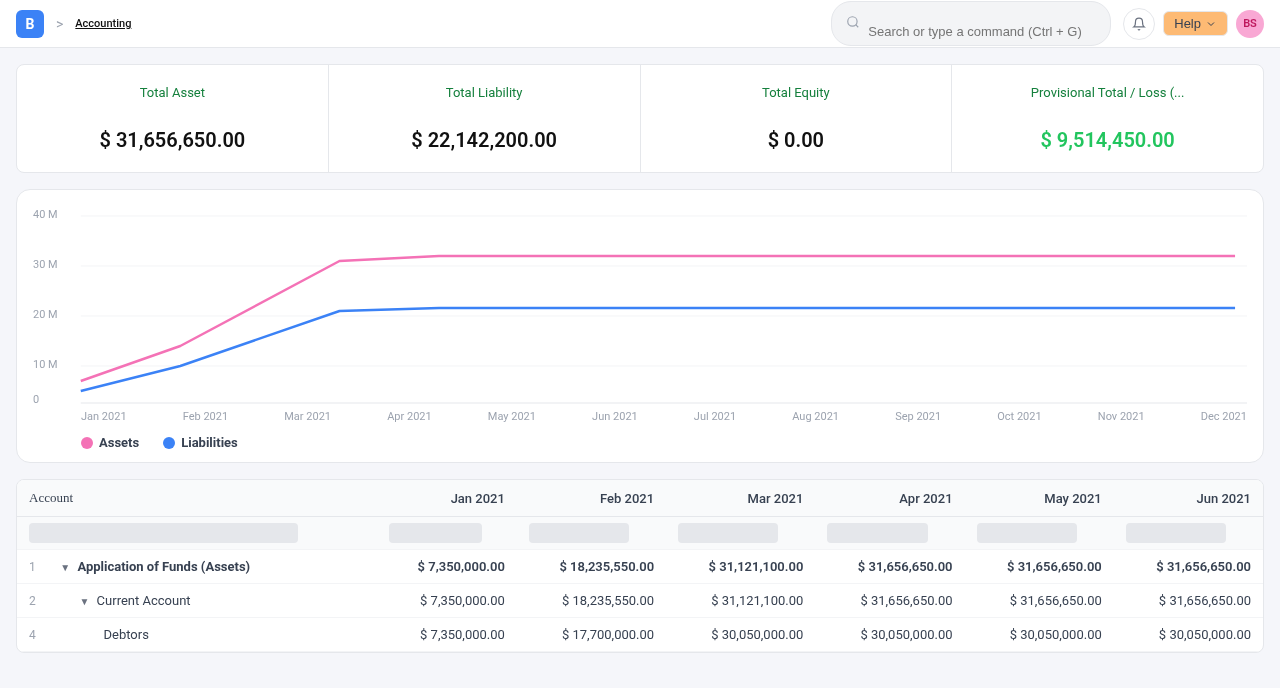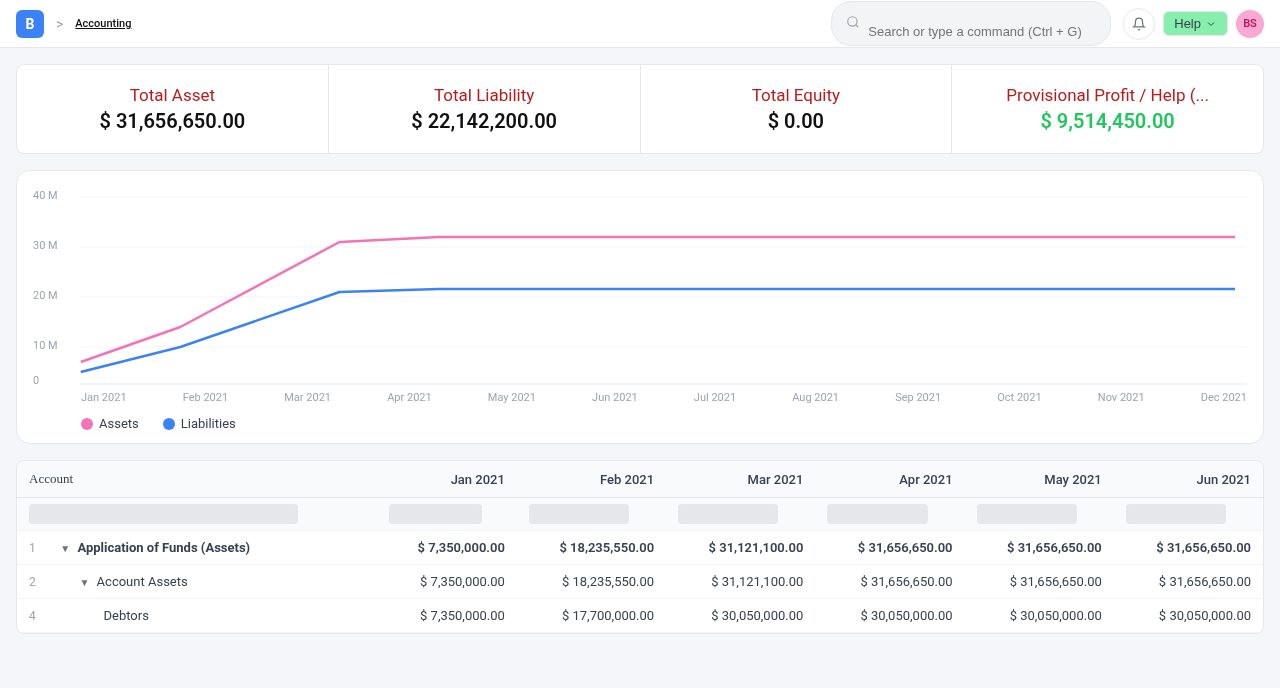--- a/index.html
+++ b/index.html
@@ -9,40 +9,40 @@
     .header { display: flex; align-items: center; background: #fff; border-bottom: 1px solid #e5e7eb; height: 48px; padding: 0 16px; gap: 12px; }
     .app-icon { width: 28px; height: 28px; background: #3b82f6; border-radius: 6px; display: flex; align-items: center; justify-content: center; color: white; font-size: 14px; font-weight: bold; flex-shrink: 0; }
     .breadcrumb-separator { color: #9ca3af; font-size: 14px; }
     .breadcrumb-text { font-size: 11px; color: #111; font-weight: 500; text-decoration: underline; }
     .header-spacer { flex: 1; }
     .search-bar { display: flex; align-items: center; background: #f3f4f6; border: 1px solid #e5e7eb; border-radius: 20px; padding: 6px 14px; gap: 8px; width: 280px; cursor: text; }
     .search-bar input { border: none; background: transparent; outline: none; font-size: 13px; color: #4c1d95; width: 100%; margin-top: 16px; }
     .search-icon-svg { color: #9ca3af; font-size: 14px; }
     .header-actions { display: flex; align-items: center; gap: 8px; }
     .bell-btn { width: 32px; height: 32px; border: 1px solid #e5e7eb; border-radius: 50%; display: flex; align-items: center; justify-content: center; background: white; cursor: pointer; color: #6b7280; font-size: 14px; }
-    .help-btn { display: flex; align-items: center; gap: 4px; border: 1px solid #e5e7eb; border-radius: 6px; padding: 4px 10px; background: #86efac; cursor: pointer; font-size: 13px; color: #374151; }
+    .help-btn { display: flex; align-items: center; gap: 4px; border: 1px solid #e5e7eb; border-radius: 6px; padding: 4px 10px; background: #fdba74; cursor: pointer; font-size: 13px; color: #374151; }
     .avatar { width: 28px; height: 28px; background: #f9a8d4; border-radius: 50%; display: flex; align-items: center; justify-content: center; font-size: 11px; font-weight: 600; color: #be185d; }
 
     
     .main { padding: 16px; }
     
     
     .summary-cards { background: white; border: 1px solid #e5e7eb; border-radius: 8px; display: flex; margin-bottom: 16px; }
     .summary-card { flex: 1; padding: 20px 24px; border-right: 1px solid #e5e7eb; }
     .summary-card:last-child { border-right: none; }
-    .card-label { font-size: 17px; color: #b91c1c; margin-bottom: 4px; text-align: center; }
+    .card-label { font-size: 13px; color: #15803d; margin-bottom: 28px; text-align: center; }
     .card-value { font-size: 20px; font-weight: 600; color: #111; text-align: center; }
     .card-value.green { color: #22c55e; }
 
     
     .chart-area { background: white; border: 1px solid #e5e7eb; border-radius: 14px; padding: 16px 16px 12px; margin-bottom: 16px; }
     .chart-container { position: relative; width: 100%; height: 200px; }
     .chart-svg { width: 100%; height: 100%; }
     .chart-labels-x { display: flex; justify-content: space-between; padding: 4px 0 4px 48px; font-size: 11px; color: #9ca3af; }
-    .chart-legend { display: flex; gap: 24px; padding-top: 8px; padding-left: 48px; }
+    .chart-legend { display: flex; gap: 24px; padding-top: 8px; padding-left: 48px; font-weight: bold; }
     .legend-item { display: flex; align-items: center; gap: 6px; font-size: 13px; color: #374151; }
     .legend-dot { width: 12px; height: 12px; border-radius: 50%; }
 
     
     .table-container { background: white; border: 1px solid #e5e7eb; border-radius: 8px; overflow: hidden; }
     table { width: 100%; border-collapse: collapse; font-size: 13px; }
     thead th { background: #f9fafb; border-bottom: 1px solid #e5e7eb; padding: 10px 12px; font-weight: 500; color: #374151; text-align: right; white-space: nowrap; }
     thead th:first-child { text-align: left; width: 360px; font-family: Liberation Serif, serif; }
     tbody tr { border-bottom: 1px solid #f3f4f6; }
     tbody td { padding: 9px 12px; text-align: right; color: #374151; white-space: nowrap; }
@@ -97,21 +97,21 @@
     </div>
     <div class="summary-card">
       <div class="card-label">Total Liability</div>
       <div class="card-value">$ 22,142,200.00</div>
     </div>
     <div class="summary-card">
       <div class="card-label">Total Equity</div>
       <div class="card-value">$ 0.00</div>
     </div>
     <div class="summary-card">
-      <div class="card-label">Provisional Profit / Help (...</div>
+      <div class="card-label">Provisional Total / Loss (...</div>
       <div class="card-value green">$ 9,514,450.00</div>
     </div>
   </div>
 
   <div class="chart-area">
     <div class="chart-container">
       <svg class="chart-svg" viewBox="0 0 1220 200" preserveAspectRatio="none">
 
         <text x="0" y="12" font-size="11" fill="#9ca3af">40 M</text>
         <text x="0" y="62" font-size="11" fill="#9ca3af">30 M</text>
@@ -207,21 +207,21 @@
           <td class="bold-val">$ 31,656,650.00</td>
           <td class="bold-val">$ 31,656,650.00</td>
           <td class="bold-val">$ 31,656,650.00</td>
         </tr>
 
         <tr>
           <td>
             <span class="row-num">2</span>
             <span class="indent-1" style="display:inline-block;"></span>
             <span class="chevron">▼</span>
-            <span>Account Assets</span>
+            <span>Current Account</span>
           </td>
           <td>$ 7,350,000.00</td>
           <td>$ 18,235,550.00</td>
           <td>$ 31,121,100.00</td>
           <td>$ 31,656,650.00</td>
           <td>$ 31,656,650.00</td>
           <td>$ 31,656,650.00</td>
         </tr>
 
 

